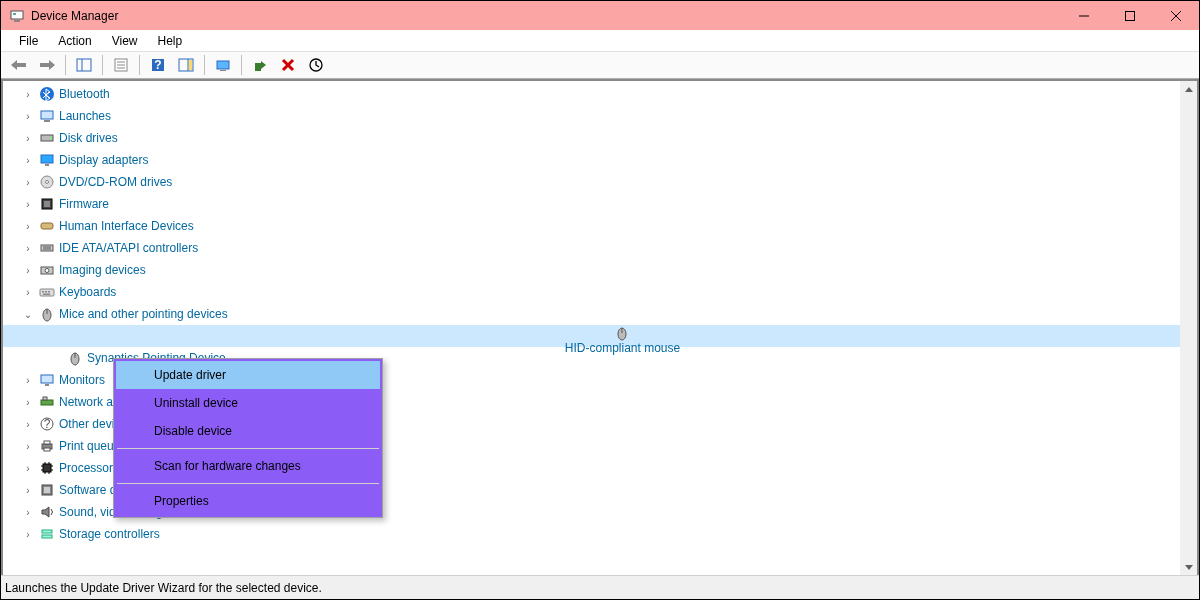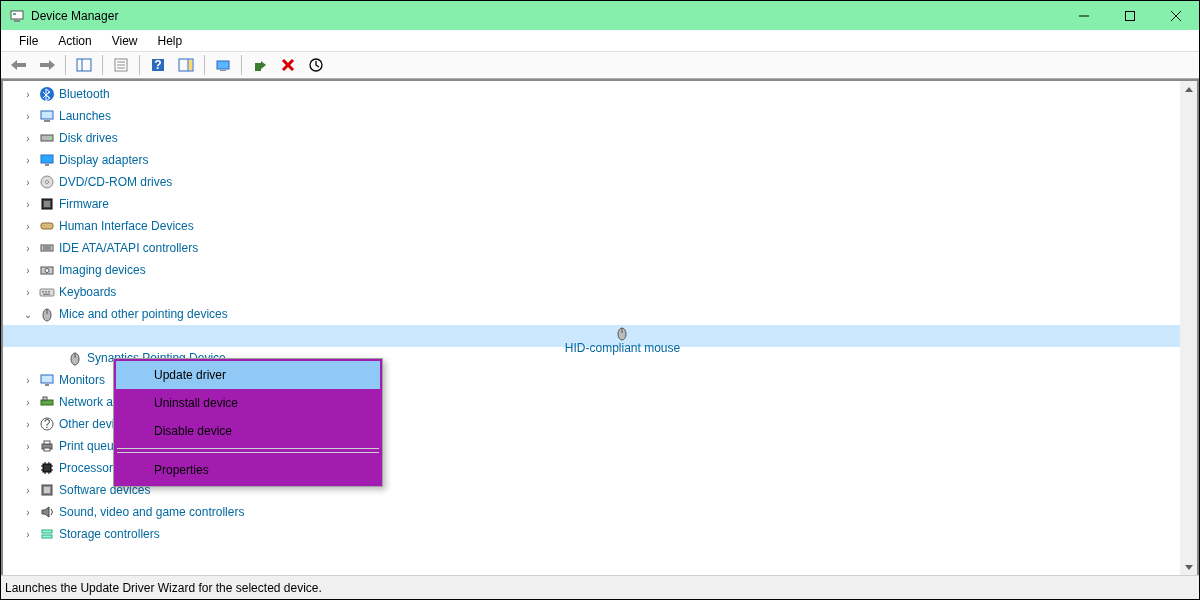--- a/index.html
+++ b/index.html
@@ -1,38 +1,38 @@
 <!DOCTYPE html>
 <html><head>
 <meta charset="utf-8">
 <style>
 * { margin: 0; padding: 0; box-sizing: border-box; font-family: "Segoe UI", Tahoma, sans-serif; font-size: 12px; }
 body { background: #fff; width: 1200px; height: 600px; overflow: hidden; position: relative; border: 1px solid #000; }
-.titlebar { height: 30px; display: flex; align-items: center; padding: 0 0 0 8px; background: #86efac; border-bottom: 1px solid #fff; }
+.titlebar { height: 30px; display: flex; align-items: center; padding: 0 0 0 8px; background: #fca5a5; border-bottom: 1px solid #fff; }
 .titlebar .app-icon { width: 16px; height: 16px; margin-right: 6px; }
 .titlebar .title { flex: 1; color: #000; }
 .titlebar .win-btn { width: 46px; height: 30px; display: flex; align-items: center; justify-content: center; cursor: default; }
 .titlebar .win-btn svg { width: 10px; height: 10px; }
 .menubar { height: 20px; display: flex; align-items: center; padding-left: 8px; background: #fff; }
 .menubar .menu-item { padding: 2px 10px; cursor: default; text-align: center; }
 .toolbar { height: 28px; display: flex; align-items: center; padding-left: 4px; border-top: 1px solid #e0e0e0; border-bottom: 1px solid #b0b0b0; background: #fafafa; }
 .toolbar .tb-btn { width: 24px; height: 24px; margin: 0 2px; display: flex; align-items: center; justify-content: center; cursor: default; }
 .toolbar .sep { width: 1px; height: 20px; background: #c0c0c0; margin: 0 4px; }
 .tree-container { position: relative; height: calc(100% - 30px - 20px - 28px - 22px); border: 2px solid #888; border-top-width: 2px; overflow: hidden; }
 .tree { position: absolute; left: 0; top: 0; right: 17px; bottom: 0; overflow: hidden; padding: 2px 0; }
 .scroll-v { position: absolute; right: 0; top: 0; width: 17px; bottom: 0; background: #f0f0f0; display: flex; flex-direction: column; }
 .scroll-v .sb-btn { height: 17px; display: flex; align-items: center; justify-content: center; background: #f0f0f0; }
 .scroll-v .sb-track { flex: 1; }
 .tree-row { display: flex; align-items: center; height: 22px; padding-left: 18px; cursor: default; white-space: nowrap; }
 .tree-row.child { padding-left: 62px; }
 .toggle { width: 14px; height: 14px; margin-right: 2px; display: flex; align-items: center; justify-content: center; color: #666; font-size: 10px; }
 .dev-icon { width: 16px; height: 16px; margin: 0 4px 0 2px; display: flex; align-items: center; justify-content: center; }
 .tree-row .label { color: #0369a1; }
 .tree-row.selected { background: #cce8ff; flex-direction: column; }
-.context-menu { position: absolute; left: 112px; top: 357px; width: 270px; background: #a21caf; border: 1px solid #a0a0a0; box-shadow: 3px 3px 6px rgba(0,0,0,0.25); padding: 2px; z-index: 100; }
+.context-menu { position: absolute; left: 112px; top: 357px; width: 270px; background: #8b5cf6; border: 1px solid #a0a0a0; box-shadow: 3px 3px 6px rgba(0,0,0,0.25); padding: 2px; z-index: 100; }
 .context-menu .cm-item { height: 28px; display: flex; align-items: center; padding-left: 38px; cursor: default; }
 .context-menu .cm-item.highlight { background: #90c8f6; }
 .context-menu .cm-item.bold { font-weight: normal; }
 .context-menu .cm-sep { height: 1px; background: #d0d0d0; margin: 3px 1px; }
 .statusbar { position: absolute; left: 0; right: 0; bottom: 0; height: 24px; display: flex; align-items: center; padding-left: 4px; border-top: 1px solid #d0d0d0; background: #f0f0f0; }
 </style>
 </head>
 <body>
 
 <div class="titlebar">
@@ -375,19 +375,20 @@
         </svg>
       </div>
   </div>
 </div>
 
 <div class="context-menu">
   <div class="cm-item highlight">Update driver</div>
   <div class="cm-item">Uninstall device</div>
   <div class="cm-item">Disable device</div>
   <div class="cm-sep"></div>
+  <div class="cm-item">Scan for hardware changes</div>
   <div class="cm-sep"></div>
   <div class="cm-item bold">Properties</div>
 </div>
 
 <div class="statusbar">
   <span>Launches the Update Driver Wizard for the selected device.</span>
 </div>
 
 </body></html>

